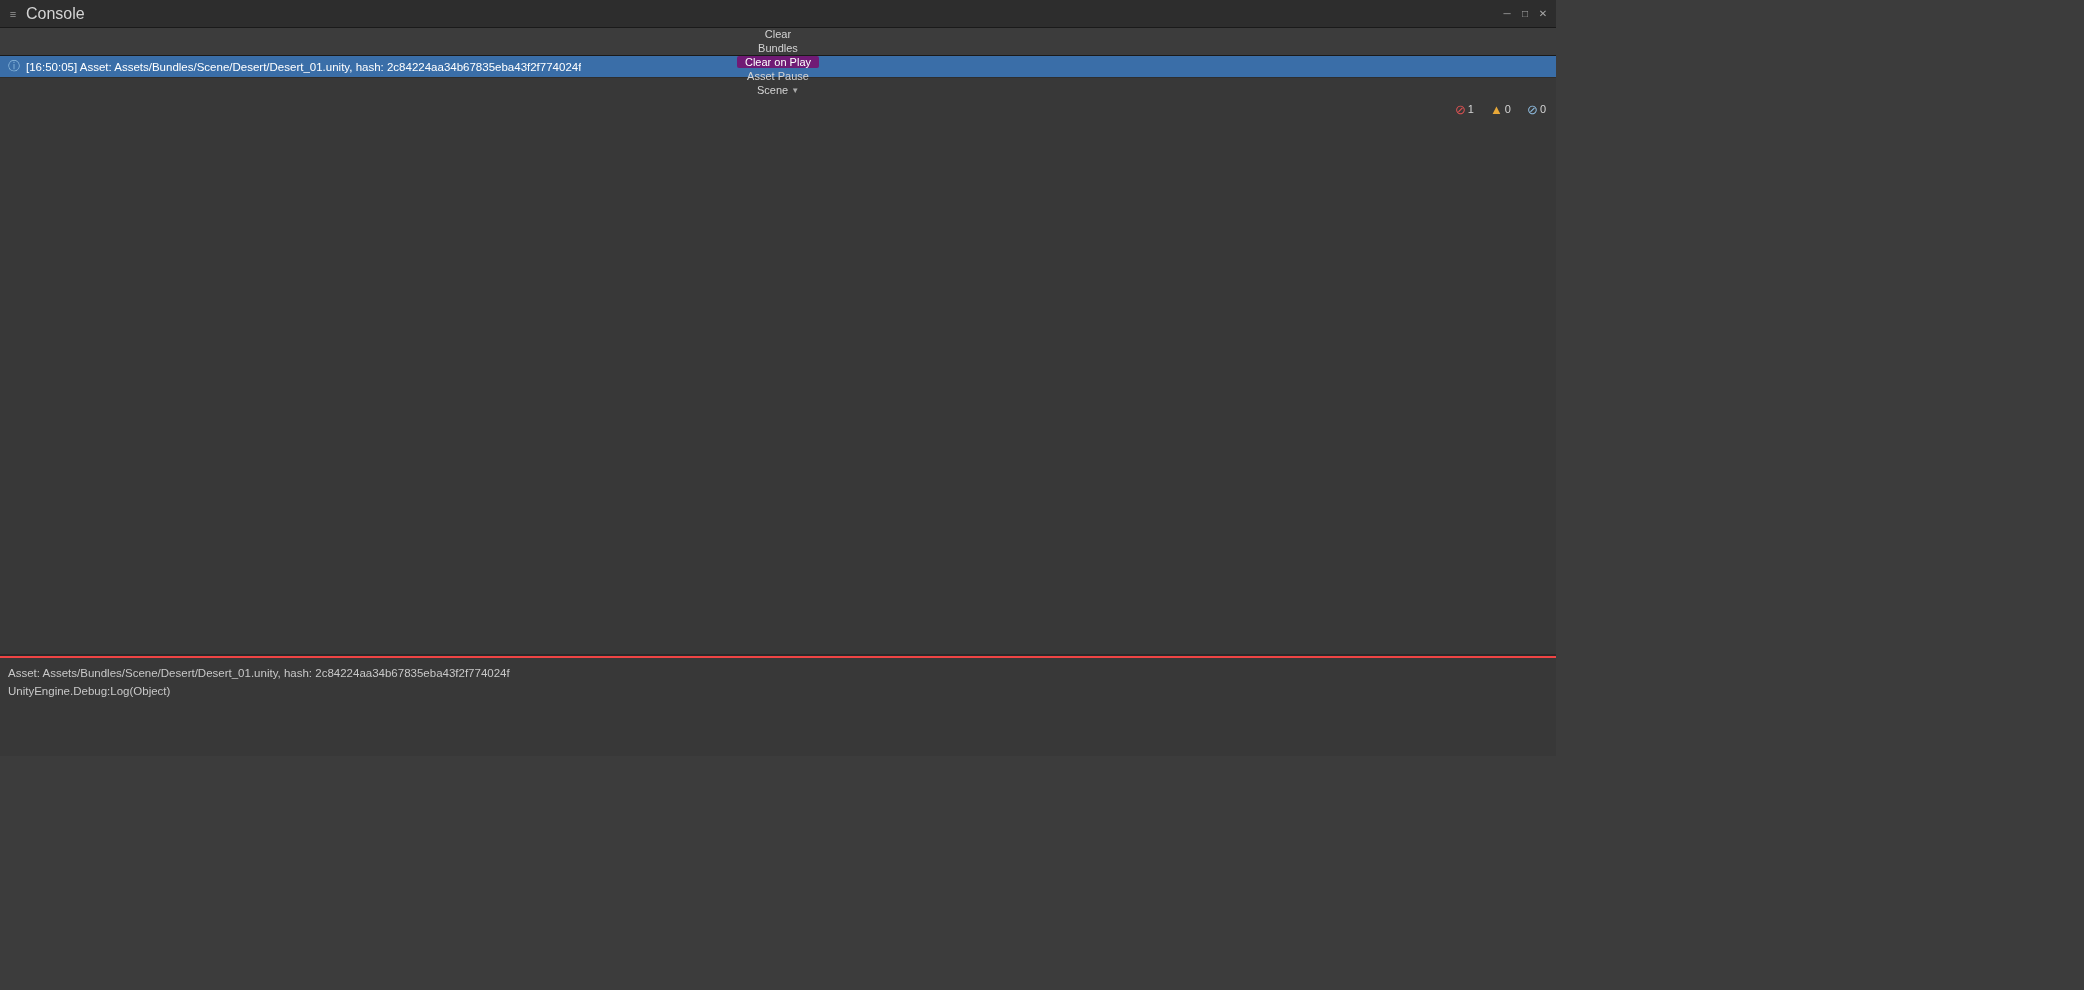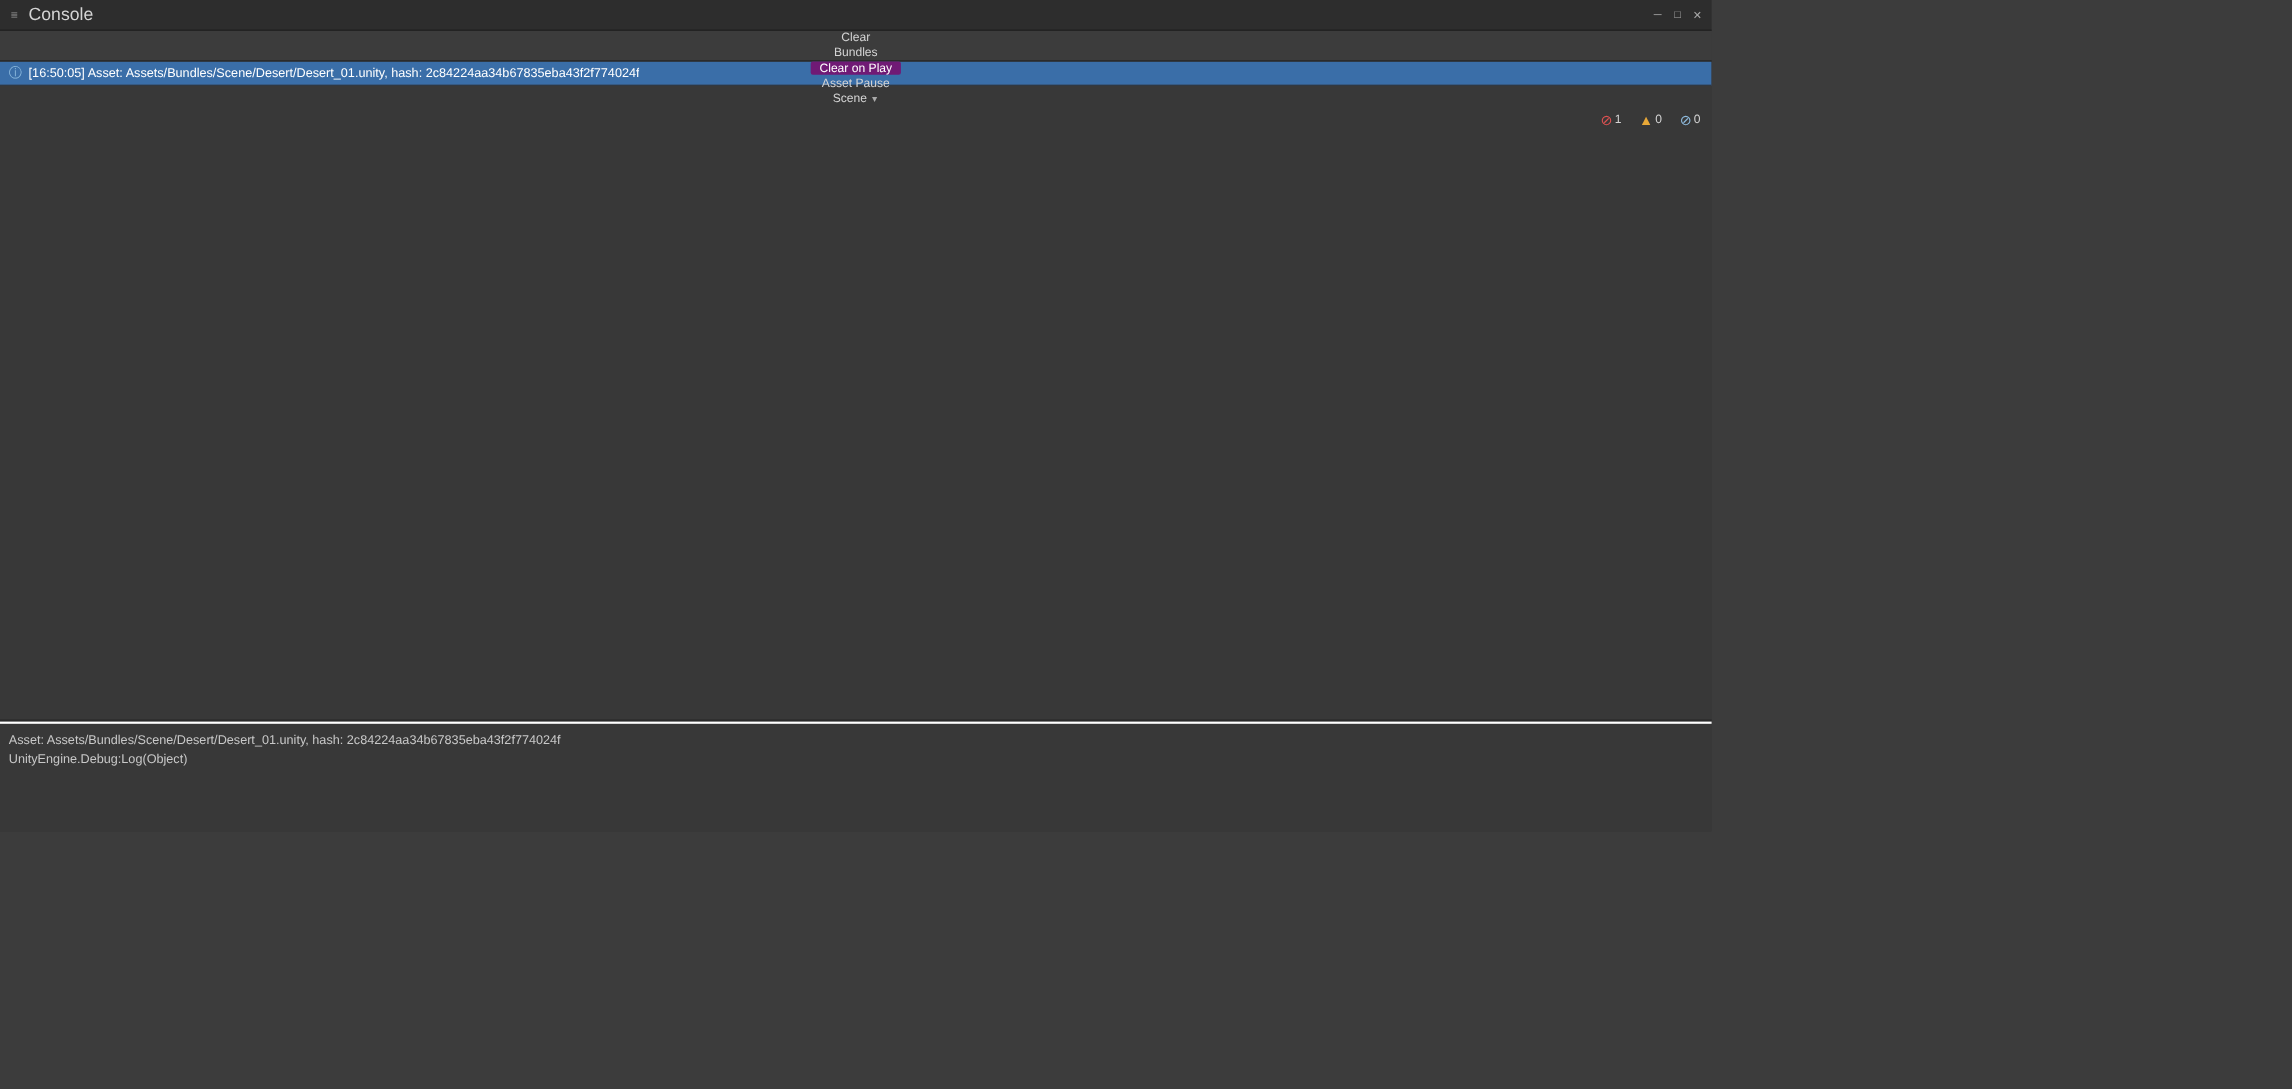--- a/index.html
+++ b/index.html
@@ -173,21 +173,21 @@
       text-overflow: ellipsis;
     }
 
     .detail-area {
       position: absolute;
       bottom: 0;
       left: 0;
       right: 0;
       height: 100px;
       background: #383838;
-      border-top: 2px solid #ffffff;
+      border-top: 2px solid #ef4444;
       padding: 6px 8px;
       overflow-y: auto;
     }
 
     .detail-line {
       font-size: 11.5px;
       color: #c8c8c8;
       line-height: 1.6;
       white-space: nowrap;
     }

